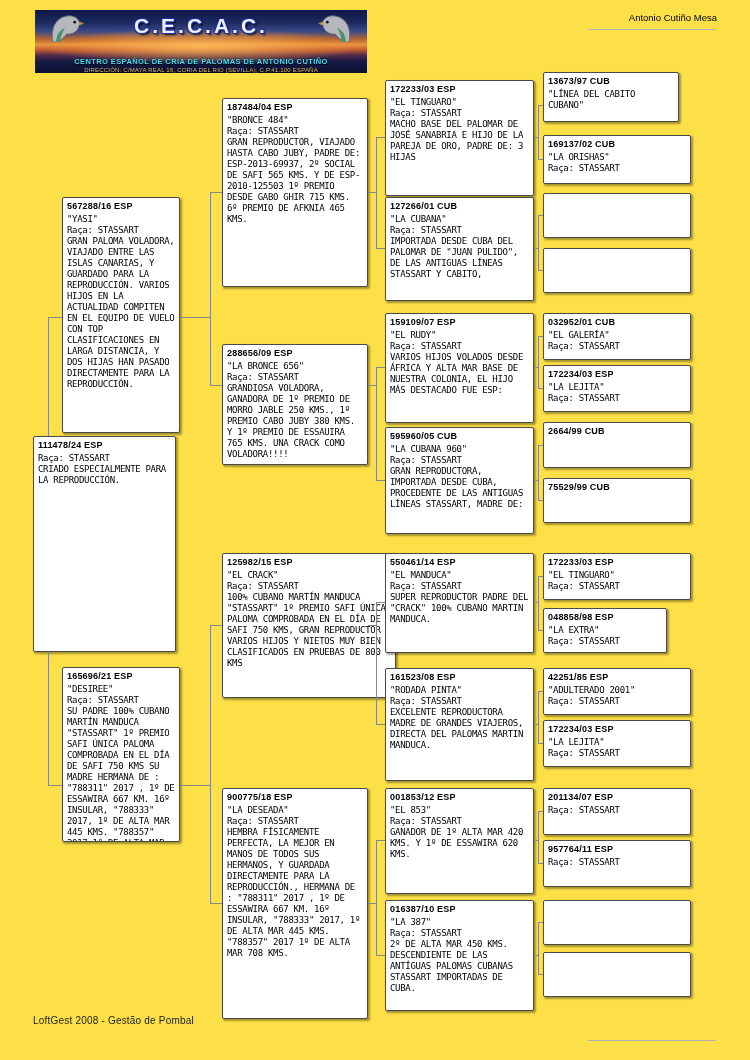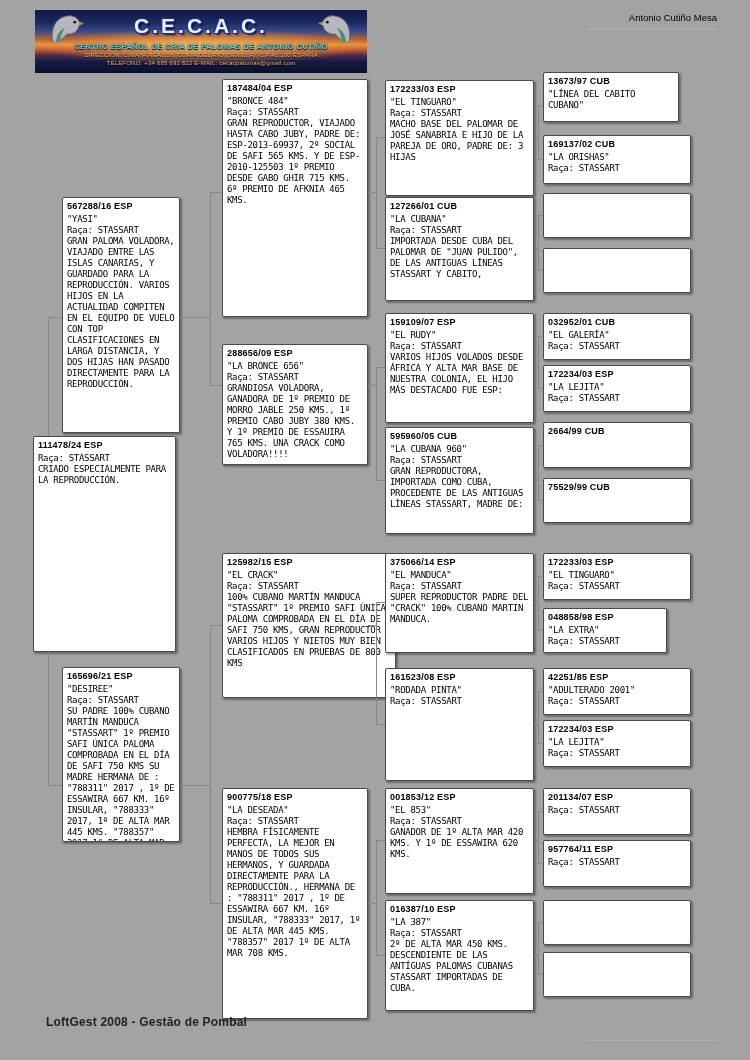--- a/index.html
+++ b/index.html
@@ -1,39 +1,39 @@
 <!DOCTYPE html>
 <html><head>
 <meta charset="utf-8">
 <style>
   html,body{margin:0;padding:0;background:#ffffff;}
-  #canvas{position:relative;width:750px;height:1060px;background:#a3a3a3;overflow:hidden;
+  #canvas{position:relative;width:750px;height:1060px;background:#fde047;overflow:hidden;
           font-family:"Liberation Sans",sans-serif;color:#000;}
 
   
   .banner{position:absolute;left:35px;top:10px;width:332px;height:63px;overflow:hidden;
     background:
       radial-gradient(ellipse 65% 38% at 50% 58%, rgba(255,190,90,.85), rgba(255,150,60,.25) 60%, transparent 75%),
       linear-gradient(180deg,#0f1948 0%,#1c2a60 20%,#3a4a86 34%,#b8662f 47%,#e8953f 55%,#c05c33 63%,#512a4a 72%,#151a45 82%,#0c102e 100%);}
   .banner-row{position:relative;height:32px;}
   .banner-title{display:block;text-align:center;padding-top:4px;
     font-weight:bold;font-size:21px;letter-spacing:3px;color:#eef0ff;
     text-shadow:-1px -1px 0 #1b2d9c,1px -1px 0 #1b2d9c,-1px 1px 0 #1b2d9c,1px 1px 0 #1b2d9c,2px 2px 2px rgba(0,0,0,.8);}
   .pigeon{position:absolute;top:2px;}
   .pigeon.left{left:10px;}
   .pigeon.right{right:10px;transform:scaleX(-1);}
   .banner-sub{text-align:center;font-weight:bold;font-size:7.5px;letter-spacing:.4px;color:#54d7ee;
-    text-shadow:0 0 2px #023,0 1px 1px #000;margin-top:0;}
+    text-shadow:0 0 2px #023,0 1px 1px #000;margin-top:15px;}
   .banner-addr{text-align:center;font-size:6px;line-height:8px;letter-spacing:.2px;color:#e0ba6d;
     text-shadow:0 1px 1px #000;}
 
   
   .owner{position:absolute;top:12px;right:33px;width:200px;text-align:right;font-size:9.5px;}
   .rule{position:absolute;height:1px;background:#b0b0b0;}
-  .footer{position:absolute;left:46px;top:1015px;font-size:12px;color:#222;letter-spacing:.2px;font-weight:bold;}
+  .footer{position:absolute;left:33px;top:1015px;font-size:10px;color:#222;letter-spacing:.2px;}
 
   
   .box{position:absolute;background:#fff;border:1px solid #4a4a4a;border-radius:2px;
        box-shadow:1.5px 1.5px 2px rgba(0,0,0,.35);padding:3px 4px;box-sizing:border-box;overflow:hidden;}
   .ring{font-weight:bold;font-size:9px;letter-spacing:.2px;margin-bottom:3px;font-family:"Liberation Sans",sans-serif;}
   .ptext{font-family:"DejaVu Sans Mono",monospace;font-size:9px;line-height:11px;letter-spacing:-.3px;}
 
   
   .lh{position:absolute;height:1px;background:#878787;}
   .lv{position:absolute;width:1px;background:#878787;}
@@ -84,21 +84,21 @@
     <div class="ptext">Raça: STASSART</div>
     <div class="ptext">CRIADO ESPECIALMENTE PARA LA REPRODUCCIÓN.</div>
   </div>
   <div class="box" style="left:62px;top:667px;width:118px;height:175px;">
     <div class="ring">165696/21 ESP</div>
     <div class="ptext">"DESIREE"</div>
     <div class="ptext">Raça: STASSART</div>
     <div class="ptext">SU PADRE 100% CUBANO MARTÍN MANDUCA "STASSART" 1º PREMIO SAFI ÚNICA PALOMA COMPROBADA EN EL DÍA DE SAFI 750 KMS SU MADRE HERMANA DE : "788311" 2017 , 1º DE ESSAWIRA 667 KM. 16º INSULAR, "788333" 2017, 1º DE ALTA MAR 445 KMS. "788357" 2017 1º DE ALTA MAR 708 KMS.</div>
   </div>
 
-  <div class="box" style="left:222px;top:79px;width:146px;height:238px;">
+  <div class="box" style="left:222px;top:98px;width:146px;height:189px;">
     <div class="ring">187484/04 ESP</div>
     <div class="ptext">"BRONCE 484"</div>
     <div class="ptext">Raça: STASSART</div>
     <div class="ptext">GRAN REPRODUCTOR, VIAJADO HASTA CABO JUBY, PADRE DE: ESP-2013-69937, 2º SOCIAL DE SAFI 565 KMS. Y DE ESP-2010-125503 1º PREMIO DESDE GABO GHIR 715 KMS. 6º PREMIO DE AFKNIA 465 KMS.</div>
   </div>
   <div class="box" style="left:222px;top:308px;width:146px;height:121px;margin-top:36px;">
     <div class="ring">288656/09 ESP</div>
     <div class="ptext">"LA BRONCE 656"</div>
     <div class="ptext">Raça: STASSART</div>
     <div class="ptext">GRANDIOSA VOLADORA, GANADORA DE 1º PREMIO DE MORRO JABLE 250 KMS., 1º PREMIO CABO JUBY 380 KMS. Y 1º PREMIO DE ESSAUIRA 765 KMS. UNA CRACK COMO VOLADORA!!!!</div>
@@ -131,32 +131,33 @@
   <div class="box" style="left:385px;top:313px;width:149px;height:110px;">
     <div class="ring">159109/07 ESP</div>
     <div class="ptext">"EL RUDY"</div>
     <div class="ptext">Raça: STASSART</div>
     <div class="ptext">VARIOS HIJOS VOLADOS DESDE ÁFRICA Y ALTA MAR BASE DE NUESTRA COLONIA, EL HIJO MÁS DESTACADO FUE ESP:</div>
   </div>
   <div class="box" style="left:385px;top:427px;width:149px;height:107px;">
     <div class="ring">595960/05 CUB</div>
     <div class="ptext">"LA CUBANA 960"</div>
     <div class="ptext">Raça: STASSART</div>
-    <div class="ptext">GRAN REPRODUCTORA, IMPORTADA COMO CUBA, PROCEDENTE DE LAS ANTIGUAS LÍNEAS STASSART, MADRE DE:</div>
+    <div class="ptext">GRAN REPRODUCTORA, IMPORTADA DESDE CUBA, PROCEDENTE DE LAS ANTIGUAS LÍNEAS STASSART, MADRE DE:</div>
   </div>
   <div class="box" style="left:385px;top:553px;width:149px;height:100px;">
-    <div class="ring">375066/14 ESP</div>
+    <div class="ring">550461/14 ESP</div>
     <div class="ptext">"EL MANDUCA"</div>
     <div class="ptext">Raça: STASSART</div>
     <div class="ptext">SUPER REPRODUCTOR PADRE DEL "CRACK" 100% CUBANO MARTIN MANDUCA.</div>
   </div>
   <div class="box" style="left:385px;top:668px;width:149px;height:113px;">
     <div class="ring">161523/08 ESP</div>
     <div class="ptext">"RODADA PINTA"</div>
     <div class="ptext">Raça: STASSART</div>
+    <div class="ptext">EXCELENTE REPRODUCTORA MADRE DE GRANDES VIAJEROS, DIRECTA DEL PALOMAS MARTIN MANDUCA.</div>
   </div>
   <div class="box" style="left:385px;top:788px;width:149px;height:106px;">
     <div class="ring">001853/12 ESP</div>
     <div class="ptext">"EL 853"</div>
     <div class="ptext">Raça: STASSART</div>
     <div class="ptext">GANADOR DE 1º ALTA MAR 420 KMS. Y 1º DE ESSAWIRA 620 KMS.</div>
   </div>
   <div class="box" style="left:385px;top:900px;width:149px;height:111px;">
     <div class="ring">016387/10 ESP</div>
     <div class="ptext">"LA 387"</div>

